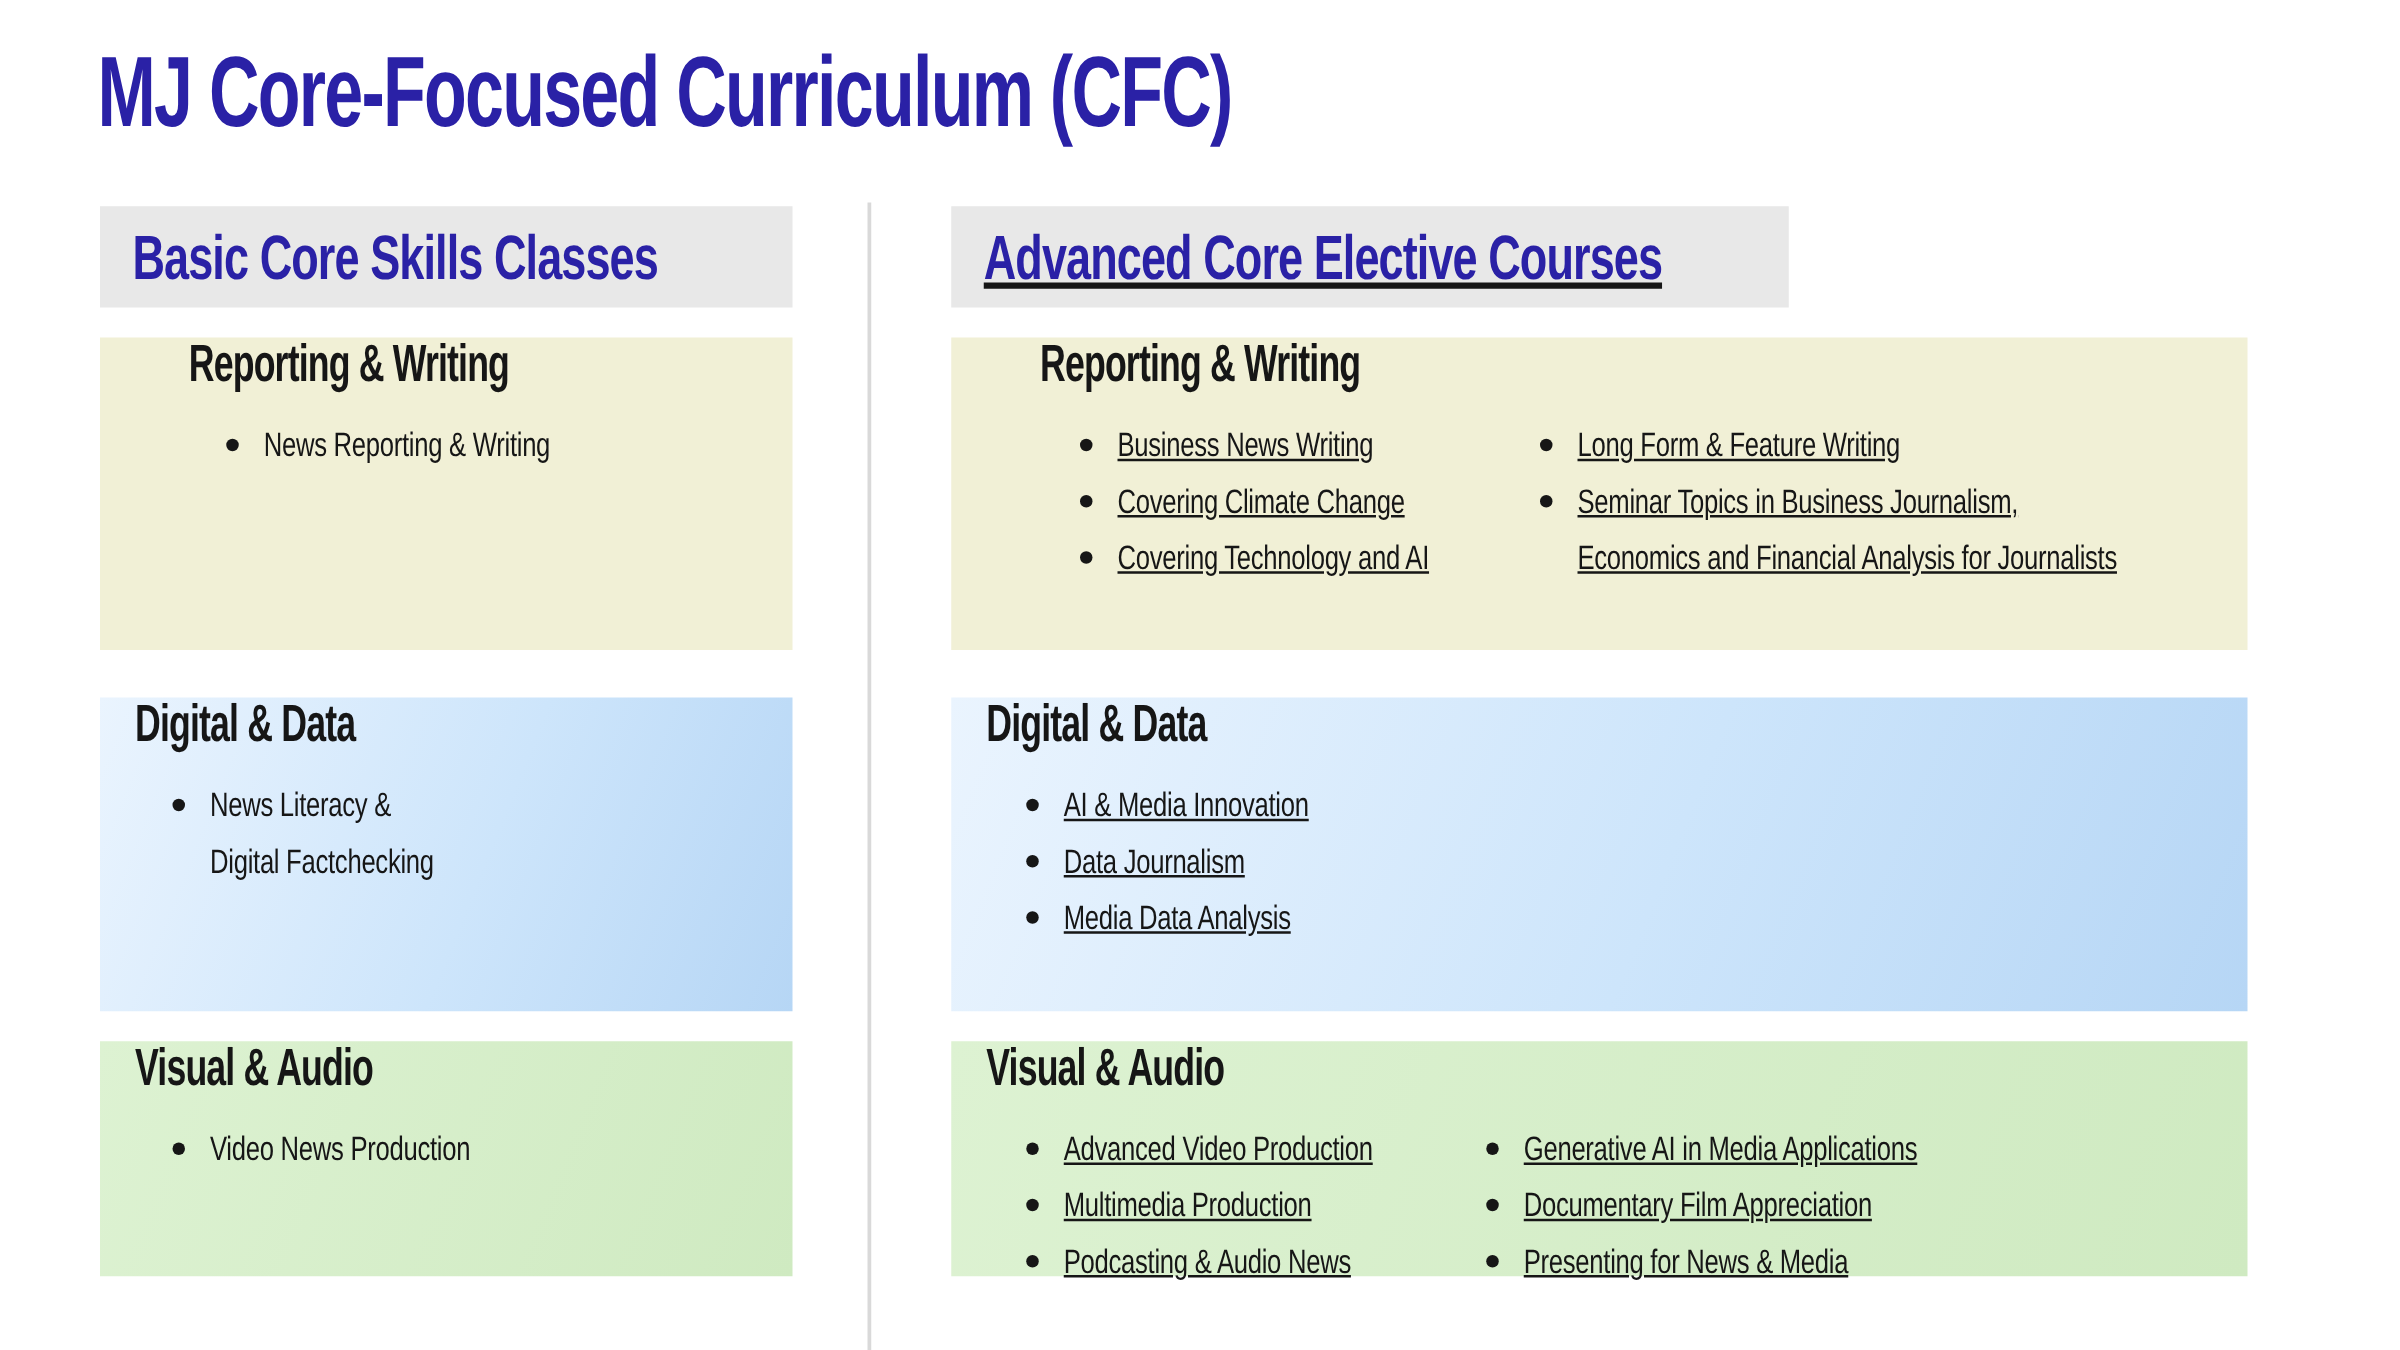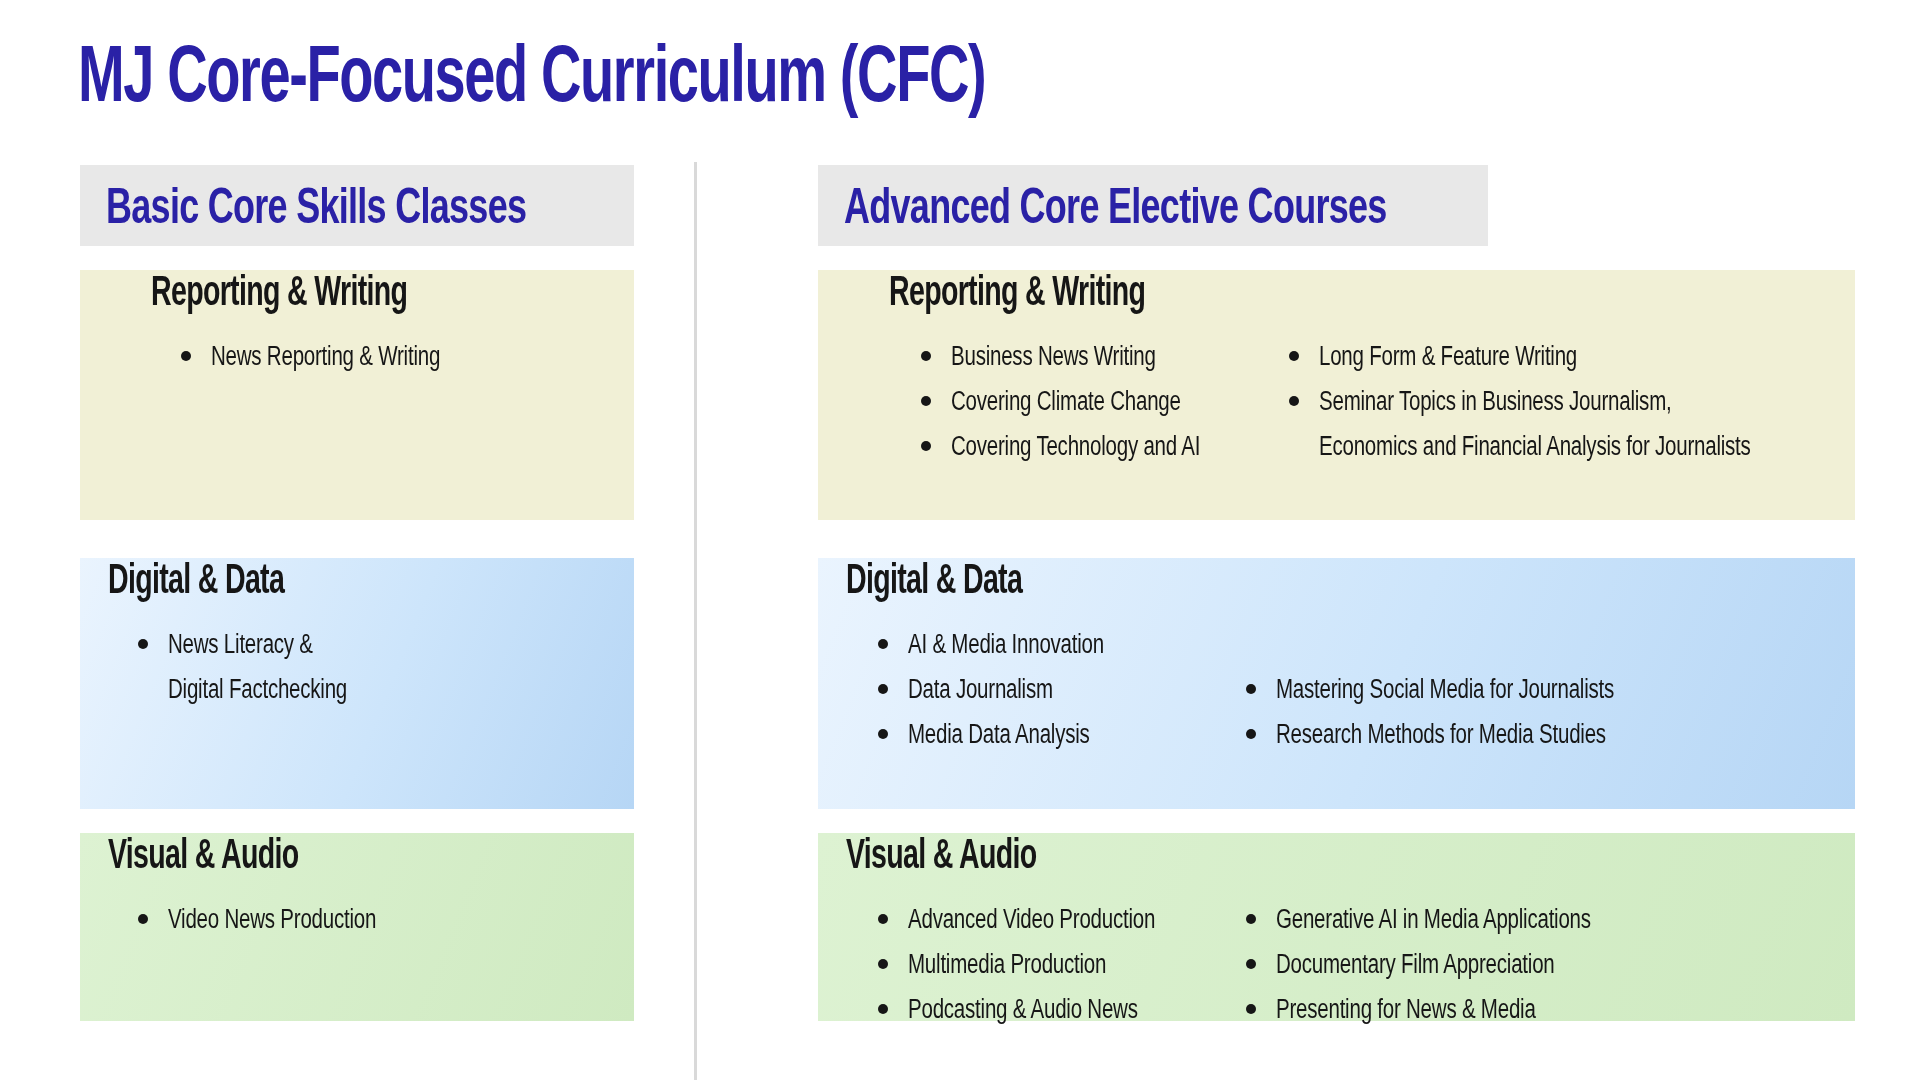--- a/index.html
+++ b/index.html
@@ -36,21 +36,21 @@
   .divider{
     position:absolute;
     left:694px; top:162px;
     width:3px; height:918px;
     background:var(--divider);
   }
   .col{
     position:absolute; top:165px;
   }
   .col-basic{ left:80px; width:554px; }
-  .col-advanced{ left:818px; width:1037px; }
+  .col-advanced{ left:761px; width:1037px;text-decoration:underline; }
   .col-header{
     height:81px;
     background:var(--header-bg);
     display:flex; align-items:center;
     padding-left:26px;
     overflow:visible;
   }
   .col-advanced .col-header{ width:670px; }
   .col-header .hd{
     font-size:50px; font-weight:800; letter-spacing:-1px;
@@ -71,21 +71,21 @@
     font-size:42px; font-weight:800; letter-spacing:-1px;
     line-height:1; color:var(--ink);
   }
   .box h2 .hd{
     display:inline-block;
     transform:scaleX(0.68);
     transform-origin:left top;
     white-space:pre;
   }
   .list{ margin:22px 0 0 58px; }
-  .cols{ display:flex; margin:22px 0 0 60px;align-items:flex-end; }
+  .cols{ display:flex; margin:22px 0 0 60px; }
   .cols .c1{ flex:0 0 368px; }
   .cols .c2{ flex:1 1 auto; }
   .item{ display:flex; align-items:flex-start; }
   .dot{
     flex:0 0 10px;
     width:10px; height:10px; border-radius:50%;
     background:var(--ink);
     margin:17px 20px 0 0;
   }
   .txt{
@@ -190,30 +190,20 @@
           </div>
           <div class="item">
             <span class="dot"></span>
             <span class="txt">Data Journalism</span>
           </div>
           <div class="item">
             <span class="dot"></span>
             <span class="txt">Media Data Analysis</span>
           </div>
         </div>
-        <div class="c2">
-          <div class="item">
-            <span class="dot"></span>
-            <span class="txt">Mastering Social Media for Journalists</span>
-          </div>
-          <div class="item">
-            <span class="dot"></span>
-            <span class="txt">Research Methods for Media Studies</span>
-          </div>
-        </div>
       </div>
     </div>
 
     <div class="box box-green">
       <h2><span class="hd">Visual &amp; Audio</span></h2>
       <div class="cols">
         <div class="c1">
           <div class="item">
             <span class="dot"></span>
             <span class="txt">Advanced Video Production</span>

